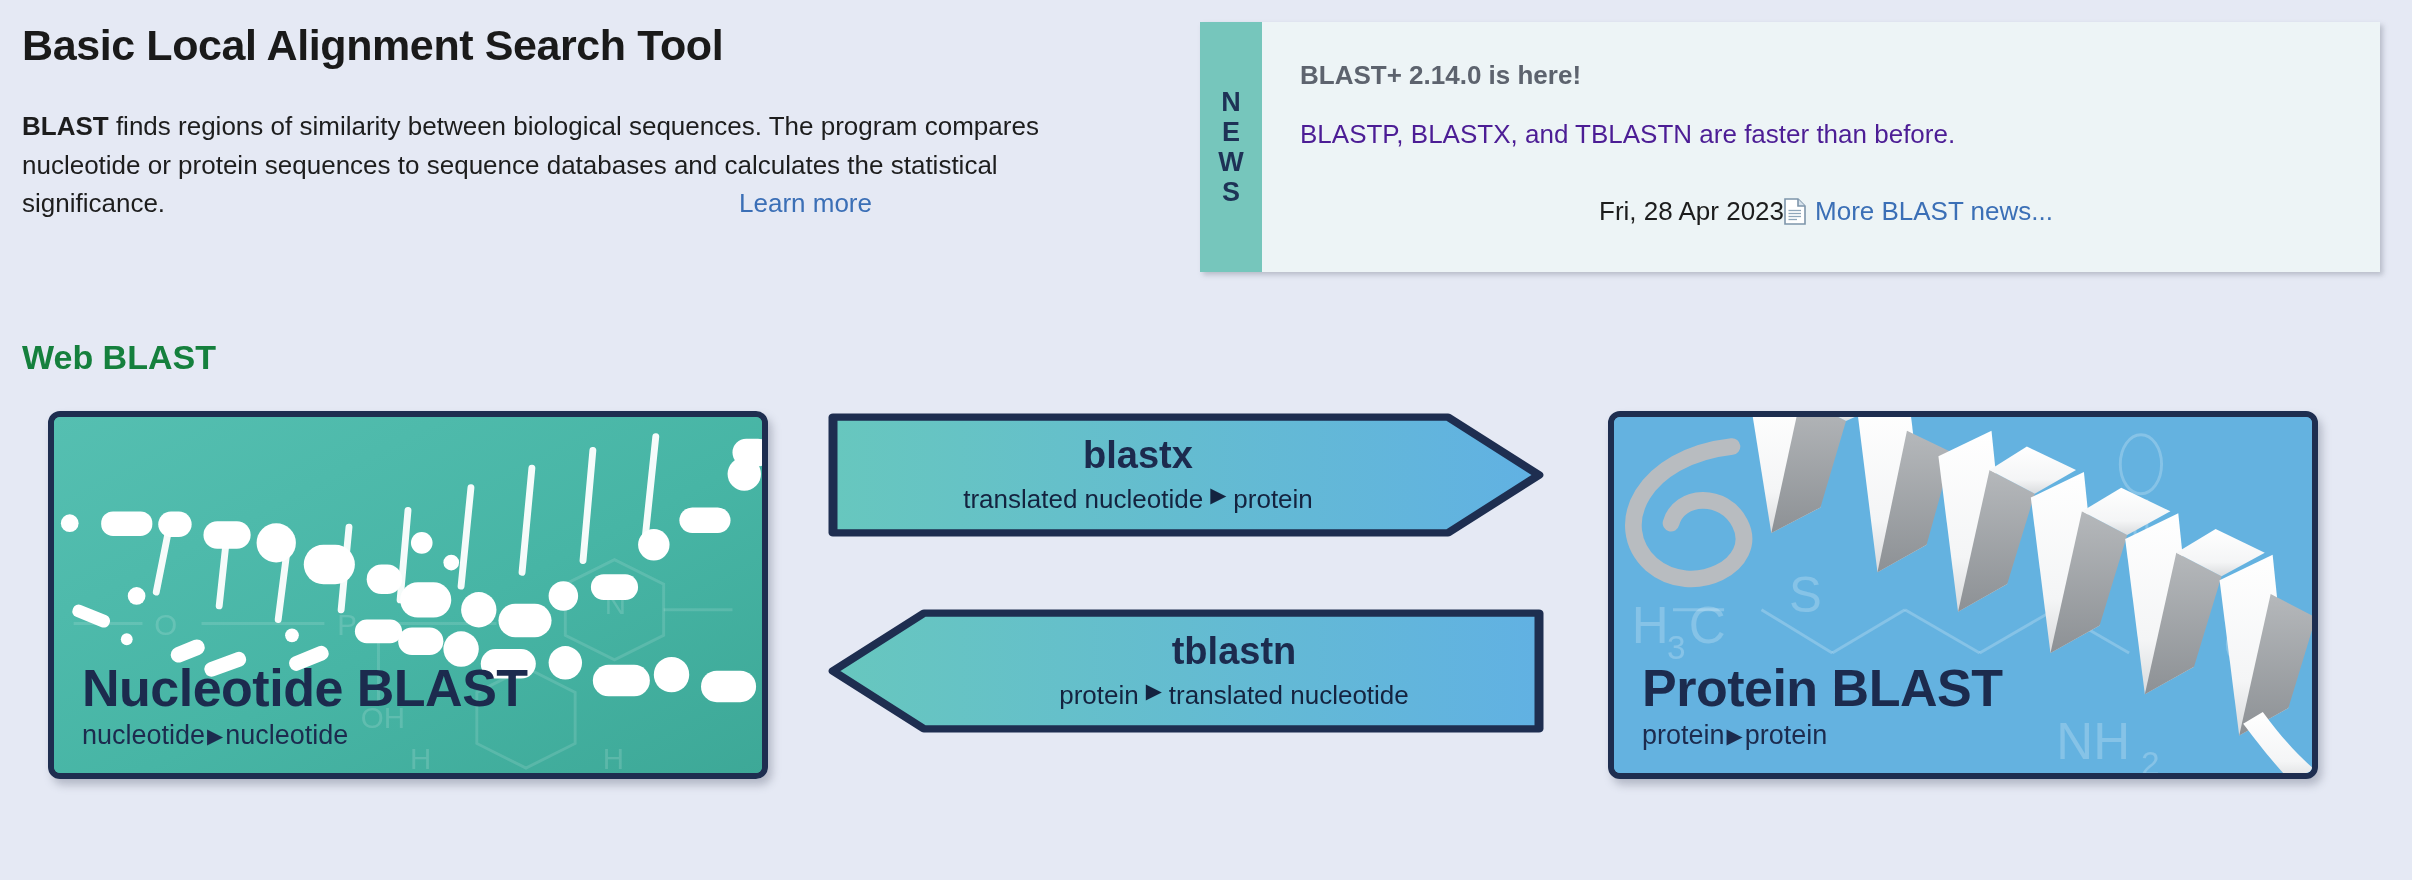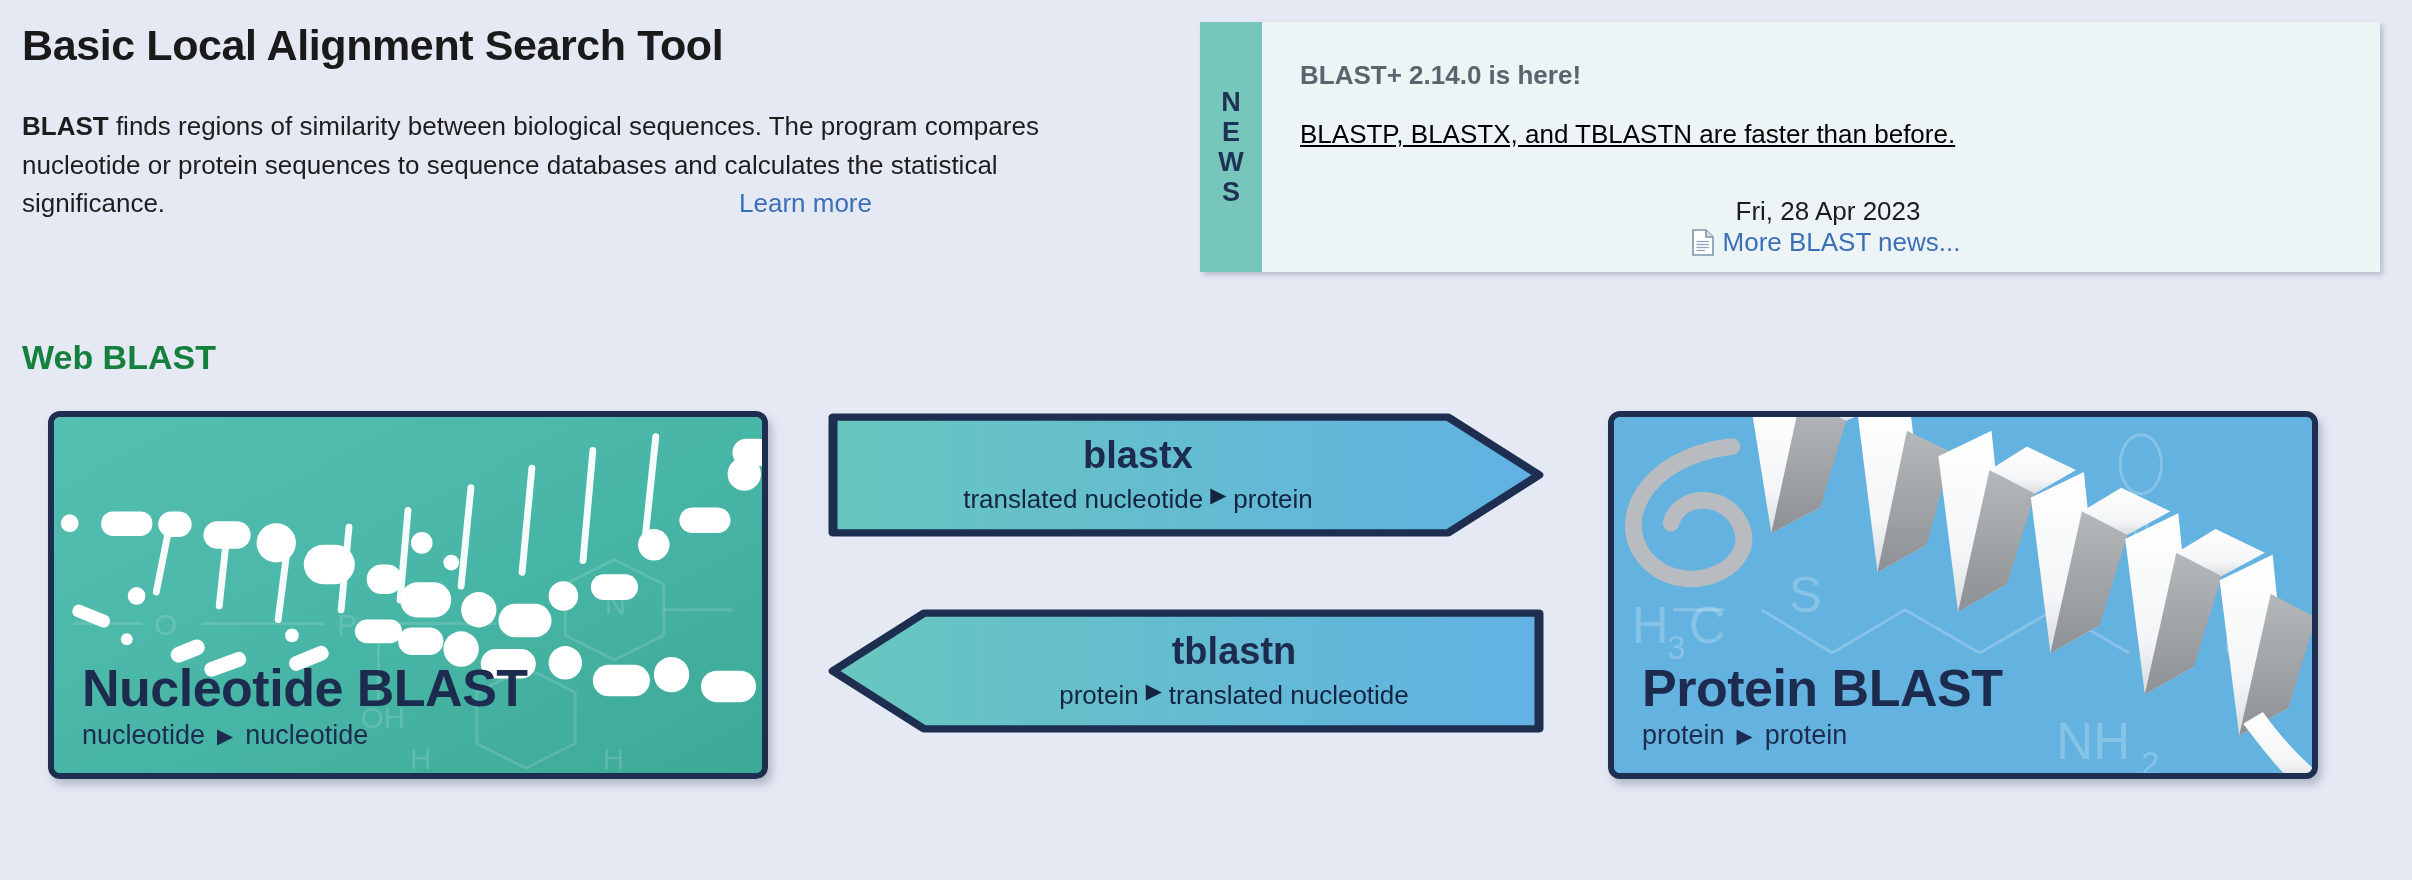--- a/index.html
+++ b/index.html
@@ -95,30 +95,28 @@
 
   .news-headline {
     font-size: 26px;
     font-weight: bold;
     color: #5d636e;
     margin-bottom: 28px;
   }
 
   .news-text {
     font-size: 26px;
-    color: #000000;
+    color: #4c1d95;
     margin-bottom: 46px;
-    text-decoration: underline;
   }
 
   .news-footer {
     display: flex;
     align-items: center;
     justify-content: center;
-    flex-direction: column;
   }
 
   .news-date { font-size: 26px; color: #1d1d1d; }
 
   .news-more {
     display: flex;
     align-items: center;
     gap: 9px;
     color: #3b6fb6;
     font-size: 26px;
@@ -169,21 +167,21 @@
     color: #1c2b4e;
     letter-spacing: -0.5px;
     line-height: 1.05;
   }
   .tile-sub {
     font-size: 27px;
     color: #1c2b4e;
     margin-top: 4px;
     display: flex;
     align-items: center;
-    gap: 12px;
+    gap: 2px;
   }
   .tri { font-size: 21px; line-height: 1; }
 
   .tile-art { position: absolute; inset: 0; z-index: 1; }
 
   
   .arrow {
     position: absolute;
     width: 716px;
     height: 124px;

